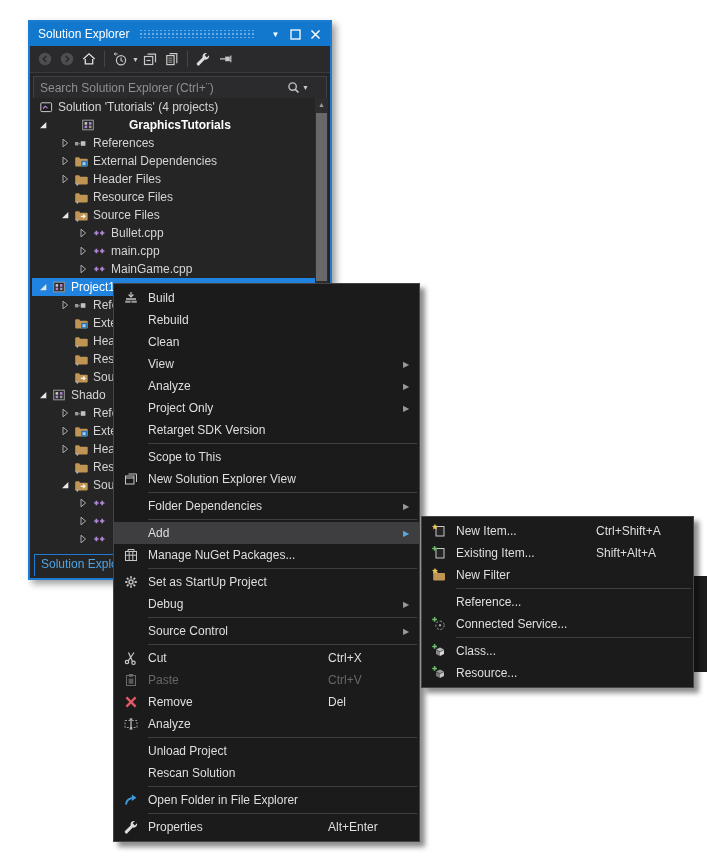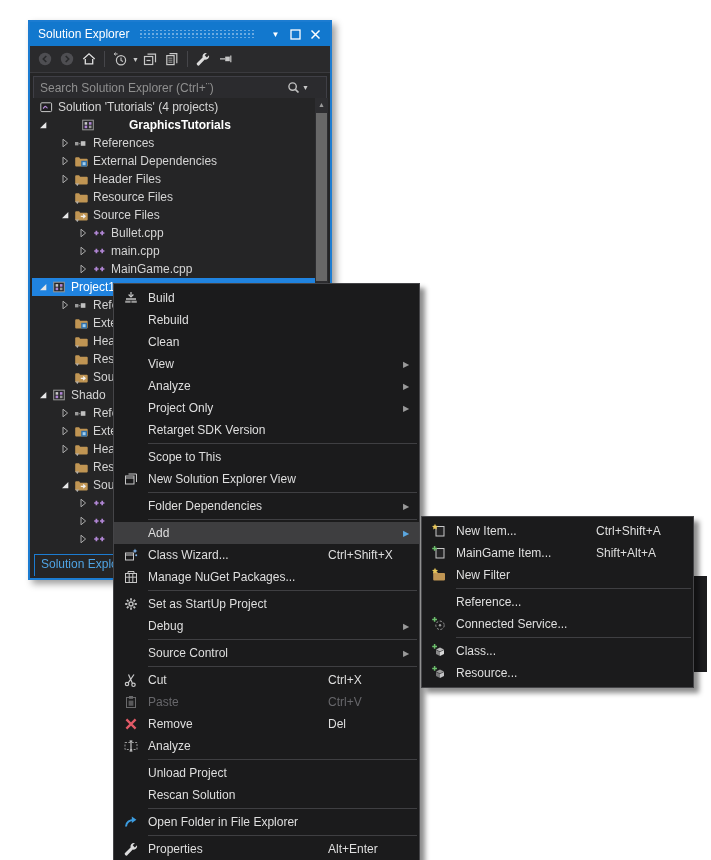--- a/index.html
+++ b/index.html
@@ -707,35 +707,20 @@
     <div class="mrow hl">
       <span class="micon"></span>
       <span class="mlabel">Add</span>
       <span class="mshort"></span>
       <span class="marrow">▶</span>
     </div>
     <div class="mrow">
       <span class="micon">
         <span style="display: inline-flex; align-items: center; justify-content: center;">
           <svg width="16" height="16" viewBox="0 0 16 16">
-            <rect x="2.5" y="6" width="8" height="7" fill="none" stroke="#c8c8c8"></rect>
-            <path d="M2.5 8h8" stroke="#c8c8c8"></path>
-            <path d="M12 1.5l.7 1.8 1.8.7-1.8.7-.7 1.8-.7-1.8-1.8-.7 1.8-.7z" fill="#7fb2e8"></path>
-            <circle cx="13.2" cy="8.2" r="1" fill="#7fb2e8"></circle>
-          </svg>
-        </span>
-      </span>
-      <span class="mlabel">Class Wizard...</span>
-      <span class="mshort">Ctrl+Shift+X</span>
-      <span class="marrow"></span>
-    </div>
-    <div class="mrow">
-      <span class="micon">
-        <span style="display: inline-flex; align-items: center; justify-content: center;">
-          <svg width="16" height="16" viewBox="0 0 16 16">
             <path d="M5 4.5v-2h6v2" fill="none" stroke="#c8c8c8"></path>
             <rect x="2.5" y="4.5" width="11" height="9" fill="none" stroke="#c8c8c8"></rect>
             <path d="M2.5 8.2h11M6.2 4.5v9M9.8 4.5v9" stroke="#c8c8c8"></path>
           </svg>
         </span>
       </span>
       <span class="mlabel">Manage NuGet Packages...</span>
       <span class="mshort"></span>
       <span class="marrow"></span>
     </div>
@@ -879,21 +864,21 @@
     </div>
     <div class="mrow">
       <span class="micon">
         <span style="display: inline-flex; align-items: center; justify-content: center;">
           <svg width="16" height="16" viewBox="0 0 16 16">
             <rect x="5" y="3.5" width="8" height="9.5" fill="#252526" stroke="#c8c8c8"></rect>
             <path d="M3.6 1v4.8M1.2 3.4H6" stroke="#6cbf6c" stroke-width="1.5" fill="none"></path>
           </svg>
         </span>
       </span>
-      <span class="mlabel">MainGame Item...</span>
+      <span class="mlabel">Existing Item...</span>
       <span class="mshort">Shift+Alt+A</span>
       <span class="marrow"></span>
     </div>
     <div class="mrow">
       <span class="micon">
         <span style="display: inline-flex; align-items: center; justify-content: center;">
           <svg width="16" height="16" viewBox="0 0 16 16">
             <path d="M2.2 5.6c0-.5.4-.9.9-.9h3l1 1.4h6c.5 0 .9.4.9.9v5.6c0 .5-.4.9-.9.9H3.1c-.5 0-.9-.4-.9-.9z" fill="#c09553"></path>
             <path d="M4 .8l.9 1.9 2.1.3-1.5 1.4.4 2L4 5.4l-1.9 1 .4-2L1 2.9l2.1-.2z" fill="#e8c75a"></path>
           </svg>

